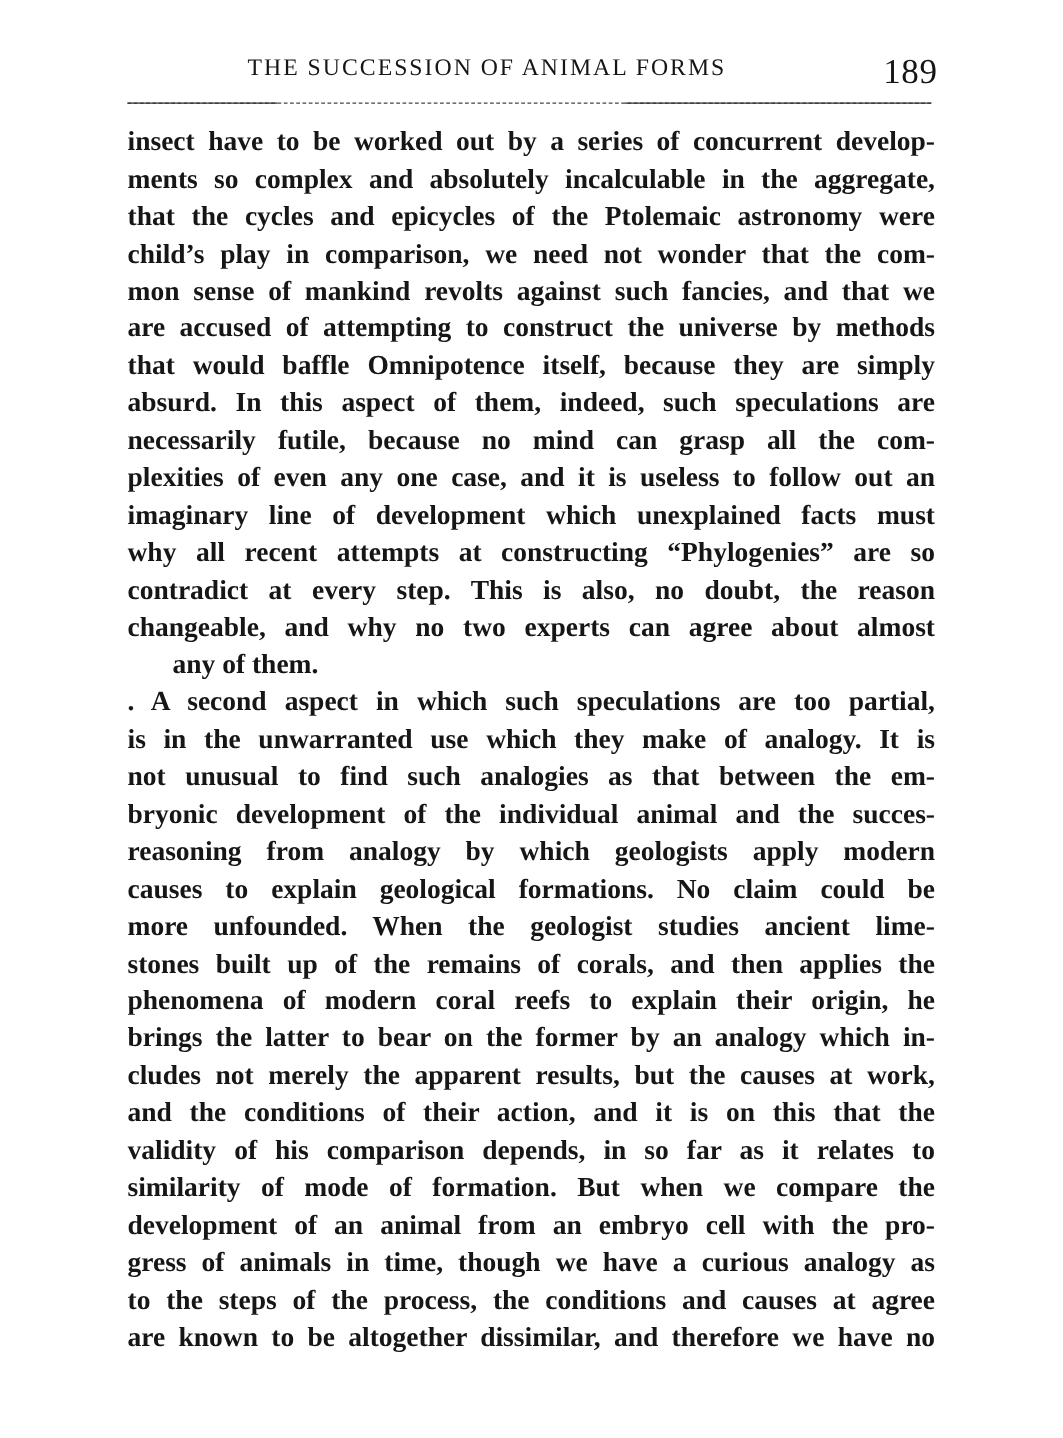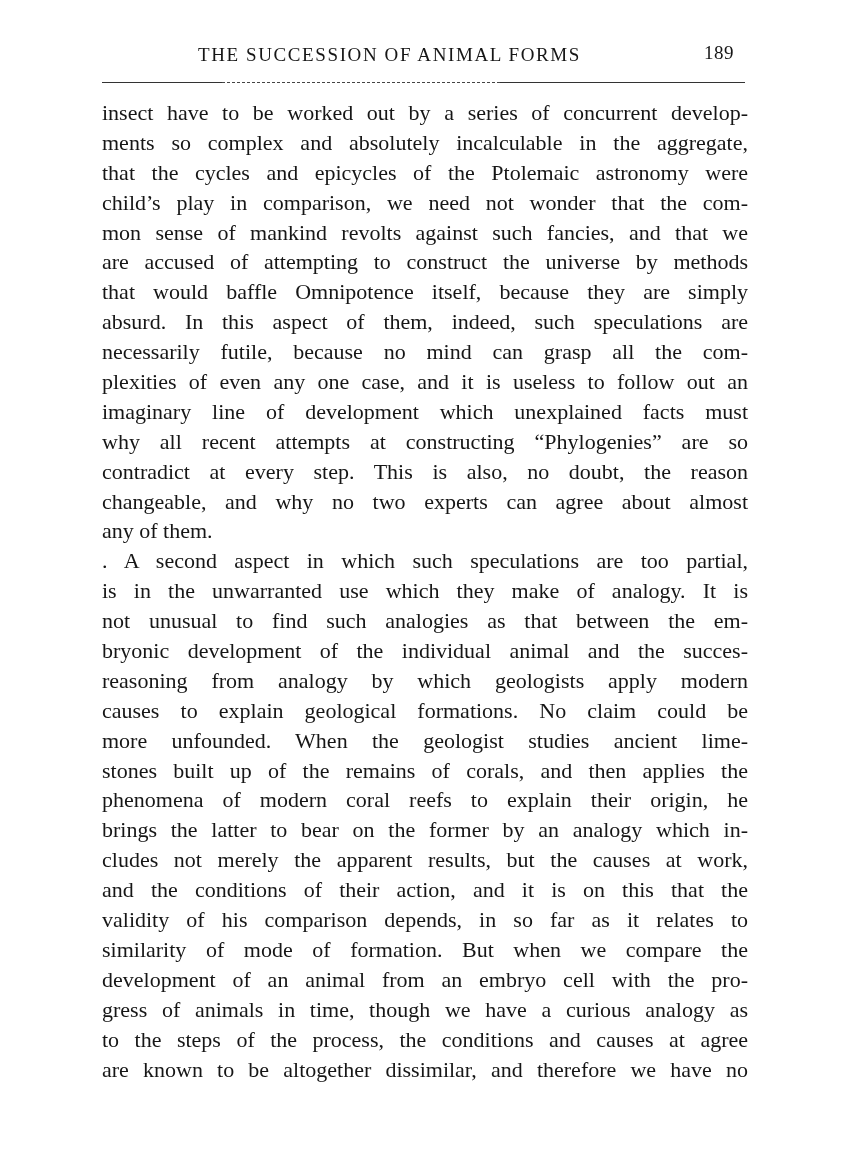--- a/index.html
+++ b/index.html
@@ -32,23 +32,23 @@
     .running-title {
       position: absolute;
       left: 96px;
       top: 0;
       font-size: 19px;
       letter-spacing: 1.6px;
       white-space: nowrap;
     }
     .page-number {
       position: absolute;
-      right: 16px;
+      right: 0;
       top: -2px;
-      font-size: 19px;
+      font-size: 28px;
       letter-spacing: 0.5px;
       margin-left: 14px;
     }
     .head-rule {
       position: absolute;
       left: 102px;
       top: 82px;
       width: 643px;
       height: 0;
       border-top: 1.5px dashed #444;
@@ -71,23 +71,25 @@
     }
     .line {
       display: block;
       height: 29.9px;
       line-height: 29.9px;
       font-size: 22px;
       text-align: justify;
       text-align-last: justify;
       white-space: nowrap;
       overflow: hidden;
+      font-weight: bold;
     }
     .line.last {
       text-align-last: left;
+      margin-left: 36px;
     }
     .line.indent {
       padding-left: 0;
     }
   </style>
 </head>
 <body>
 
 <div class="page">
 

